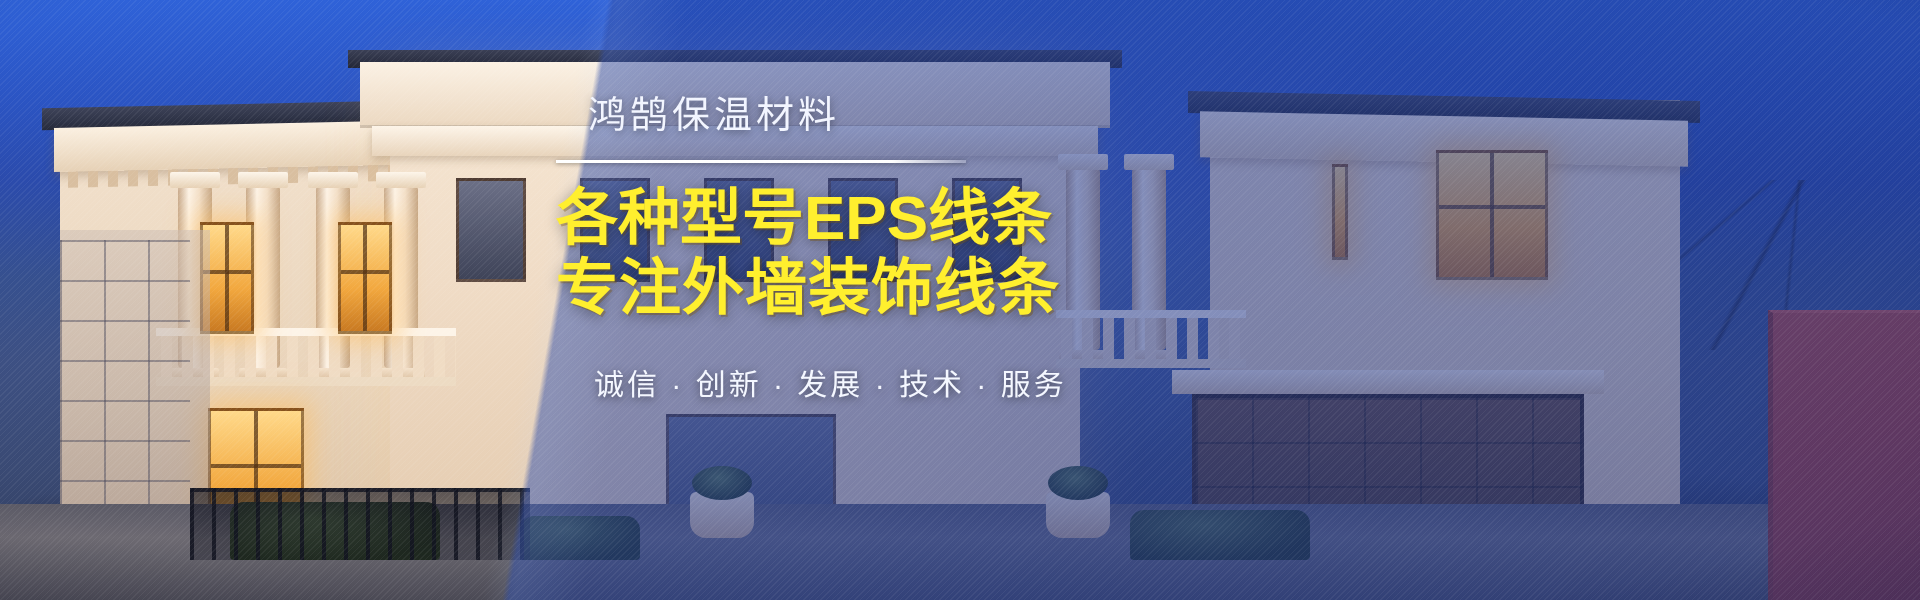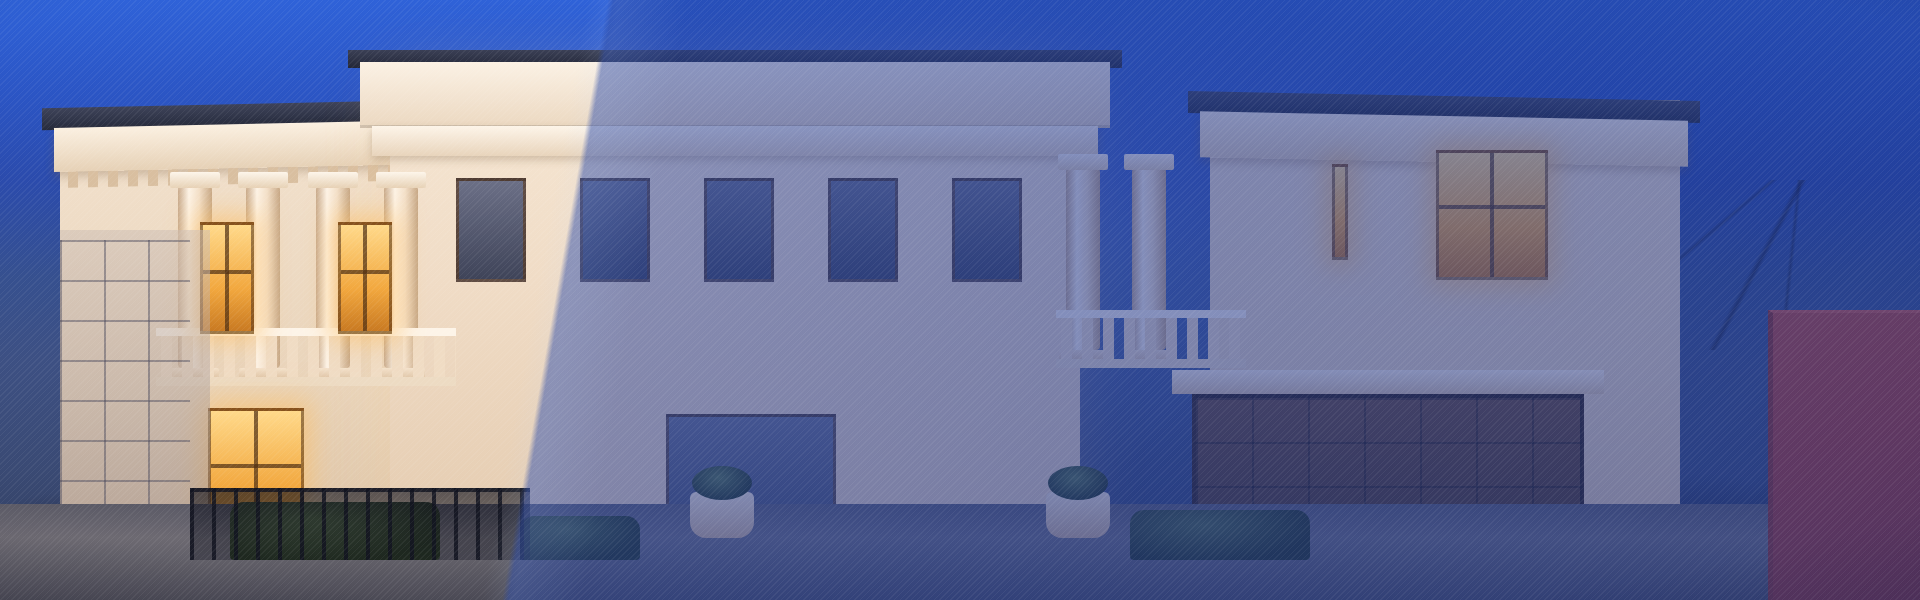--- a/index.html
+++ b/index.html
@@ -393,14 +393,27 @@
     <div class="planter" style="left:1046px;"></div>
     <div class="fence" style="left:190px; width:340px;"></div>
     <div class="red-panel"></div>
 
     <div class="diag-panel"></div>
     <div class="diag-soft"></div>
     <div class="hatch"></div>
     <div class="vignette"></div>
   </div>
 
+  <div class="copy">
+
+    <div class="brand">鸿鹄保温材料</div>
+
+    <div class="rule"></div>
+
+    <h1 class="headline">
+      <span class="ln eps">各种型号EPS线条</span>
+      <span class="ln">专注外墙装饰线条</span>
+    </h1>
+
+    <div class="tagline">诚信 · 创新 · 发展 · 技术 · 服务</div>
+  </div>
 
 </div>
 
 </body></html>

